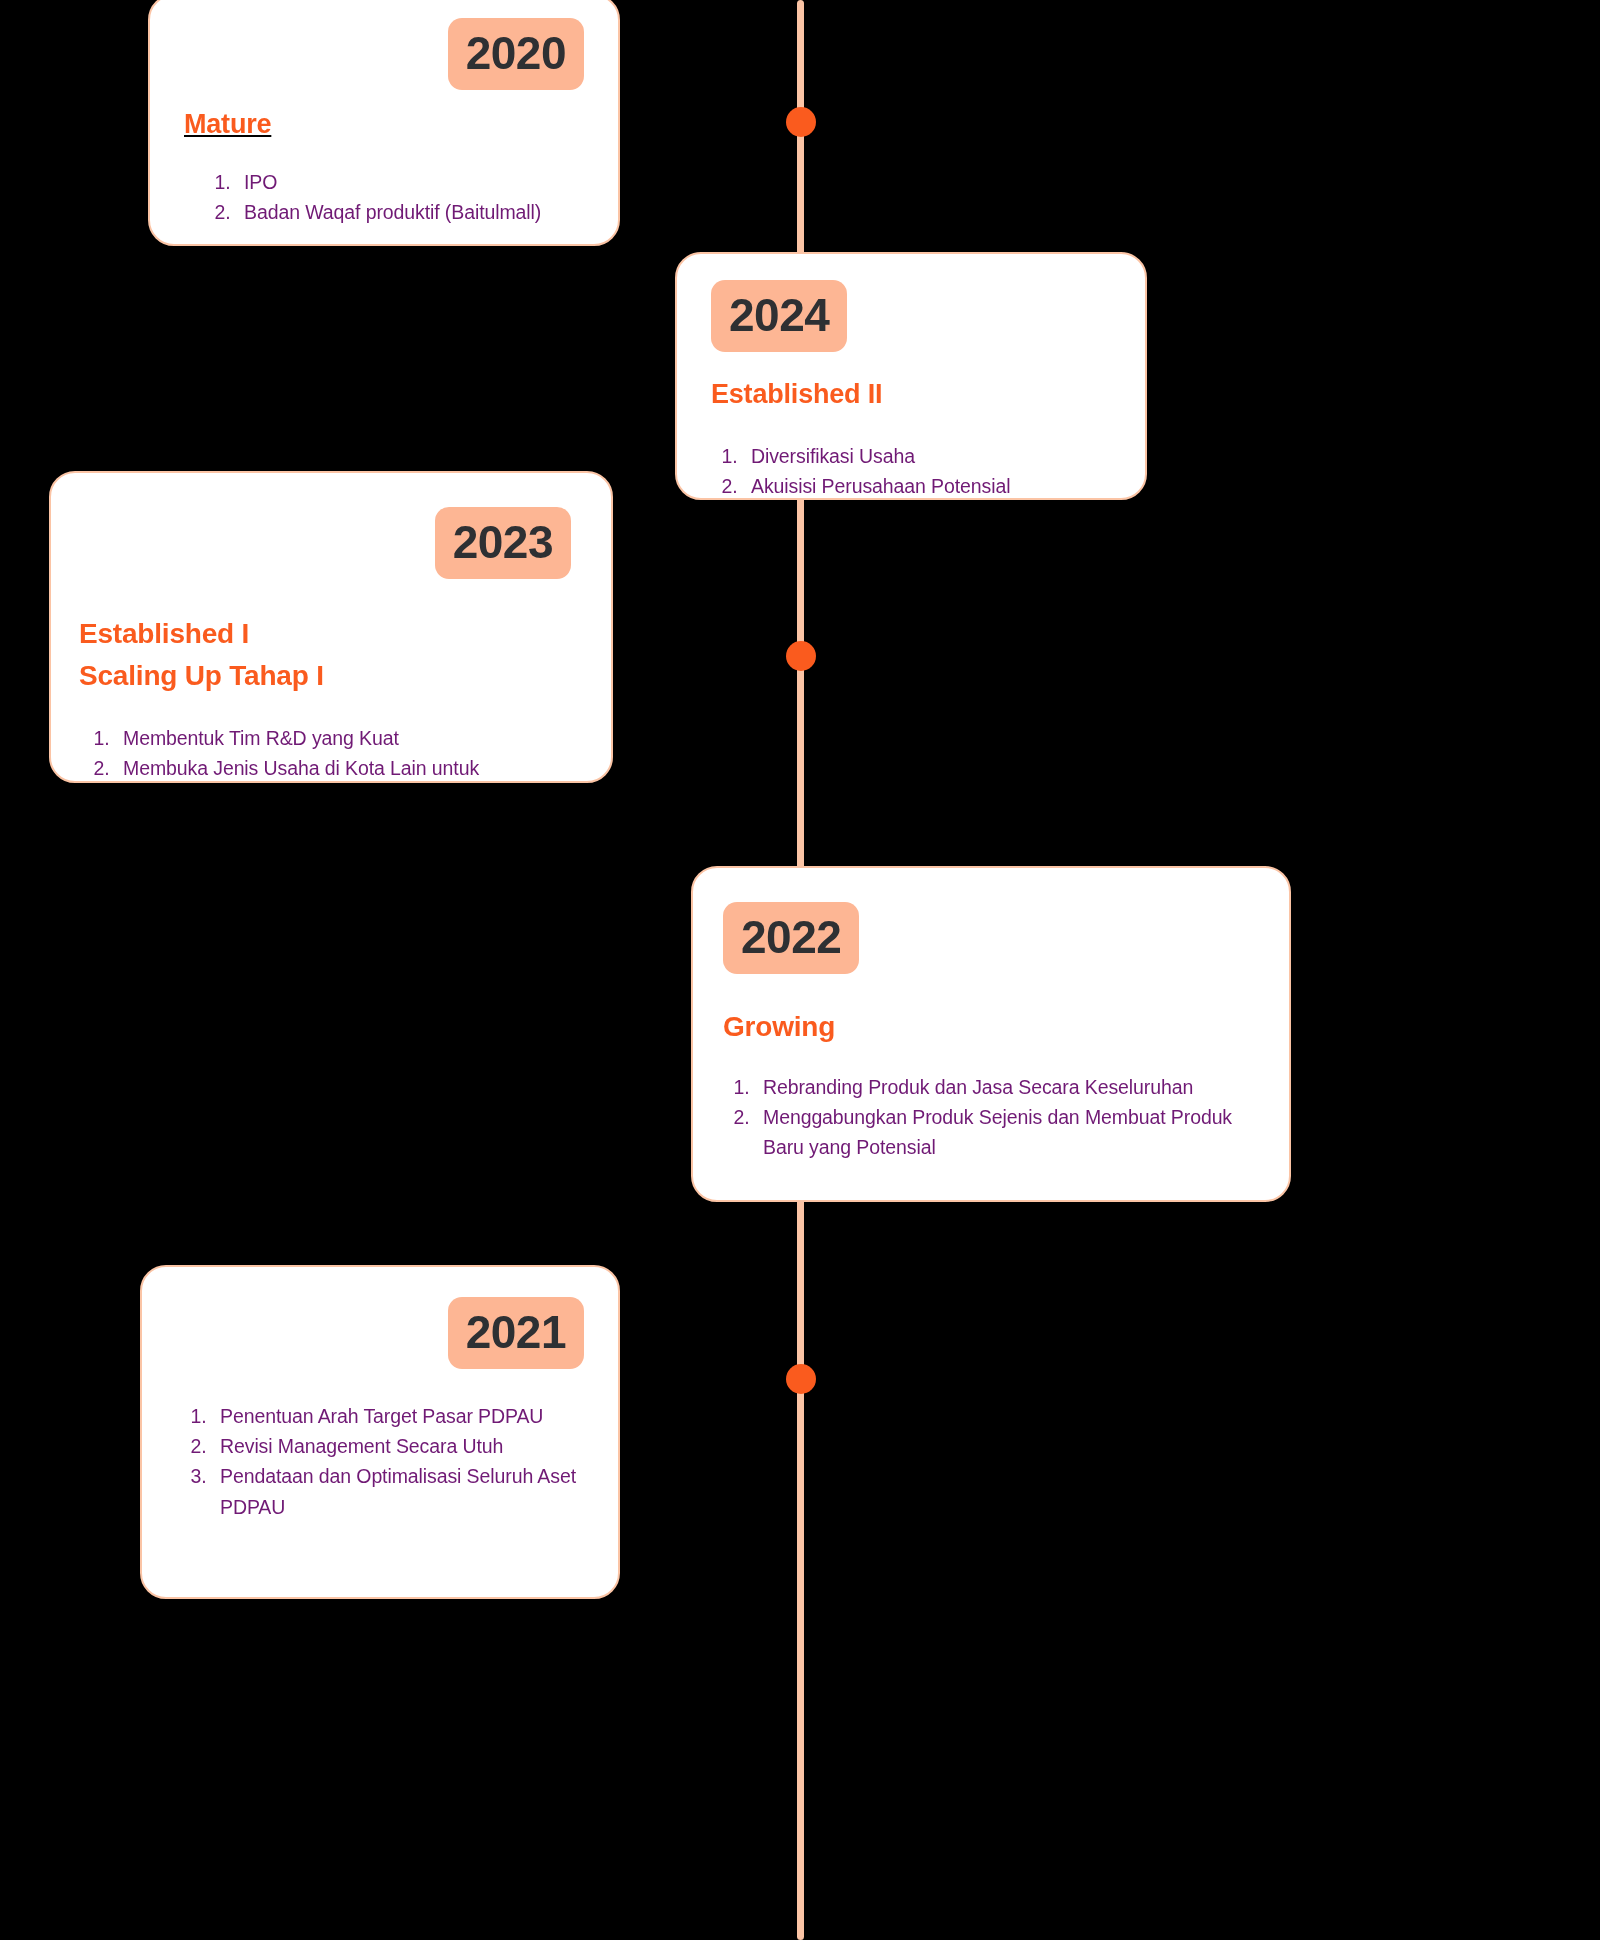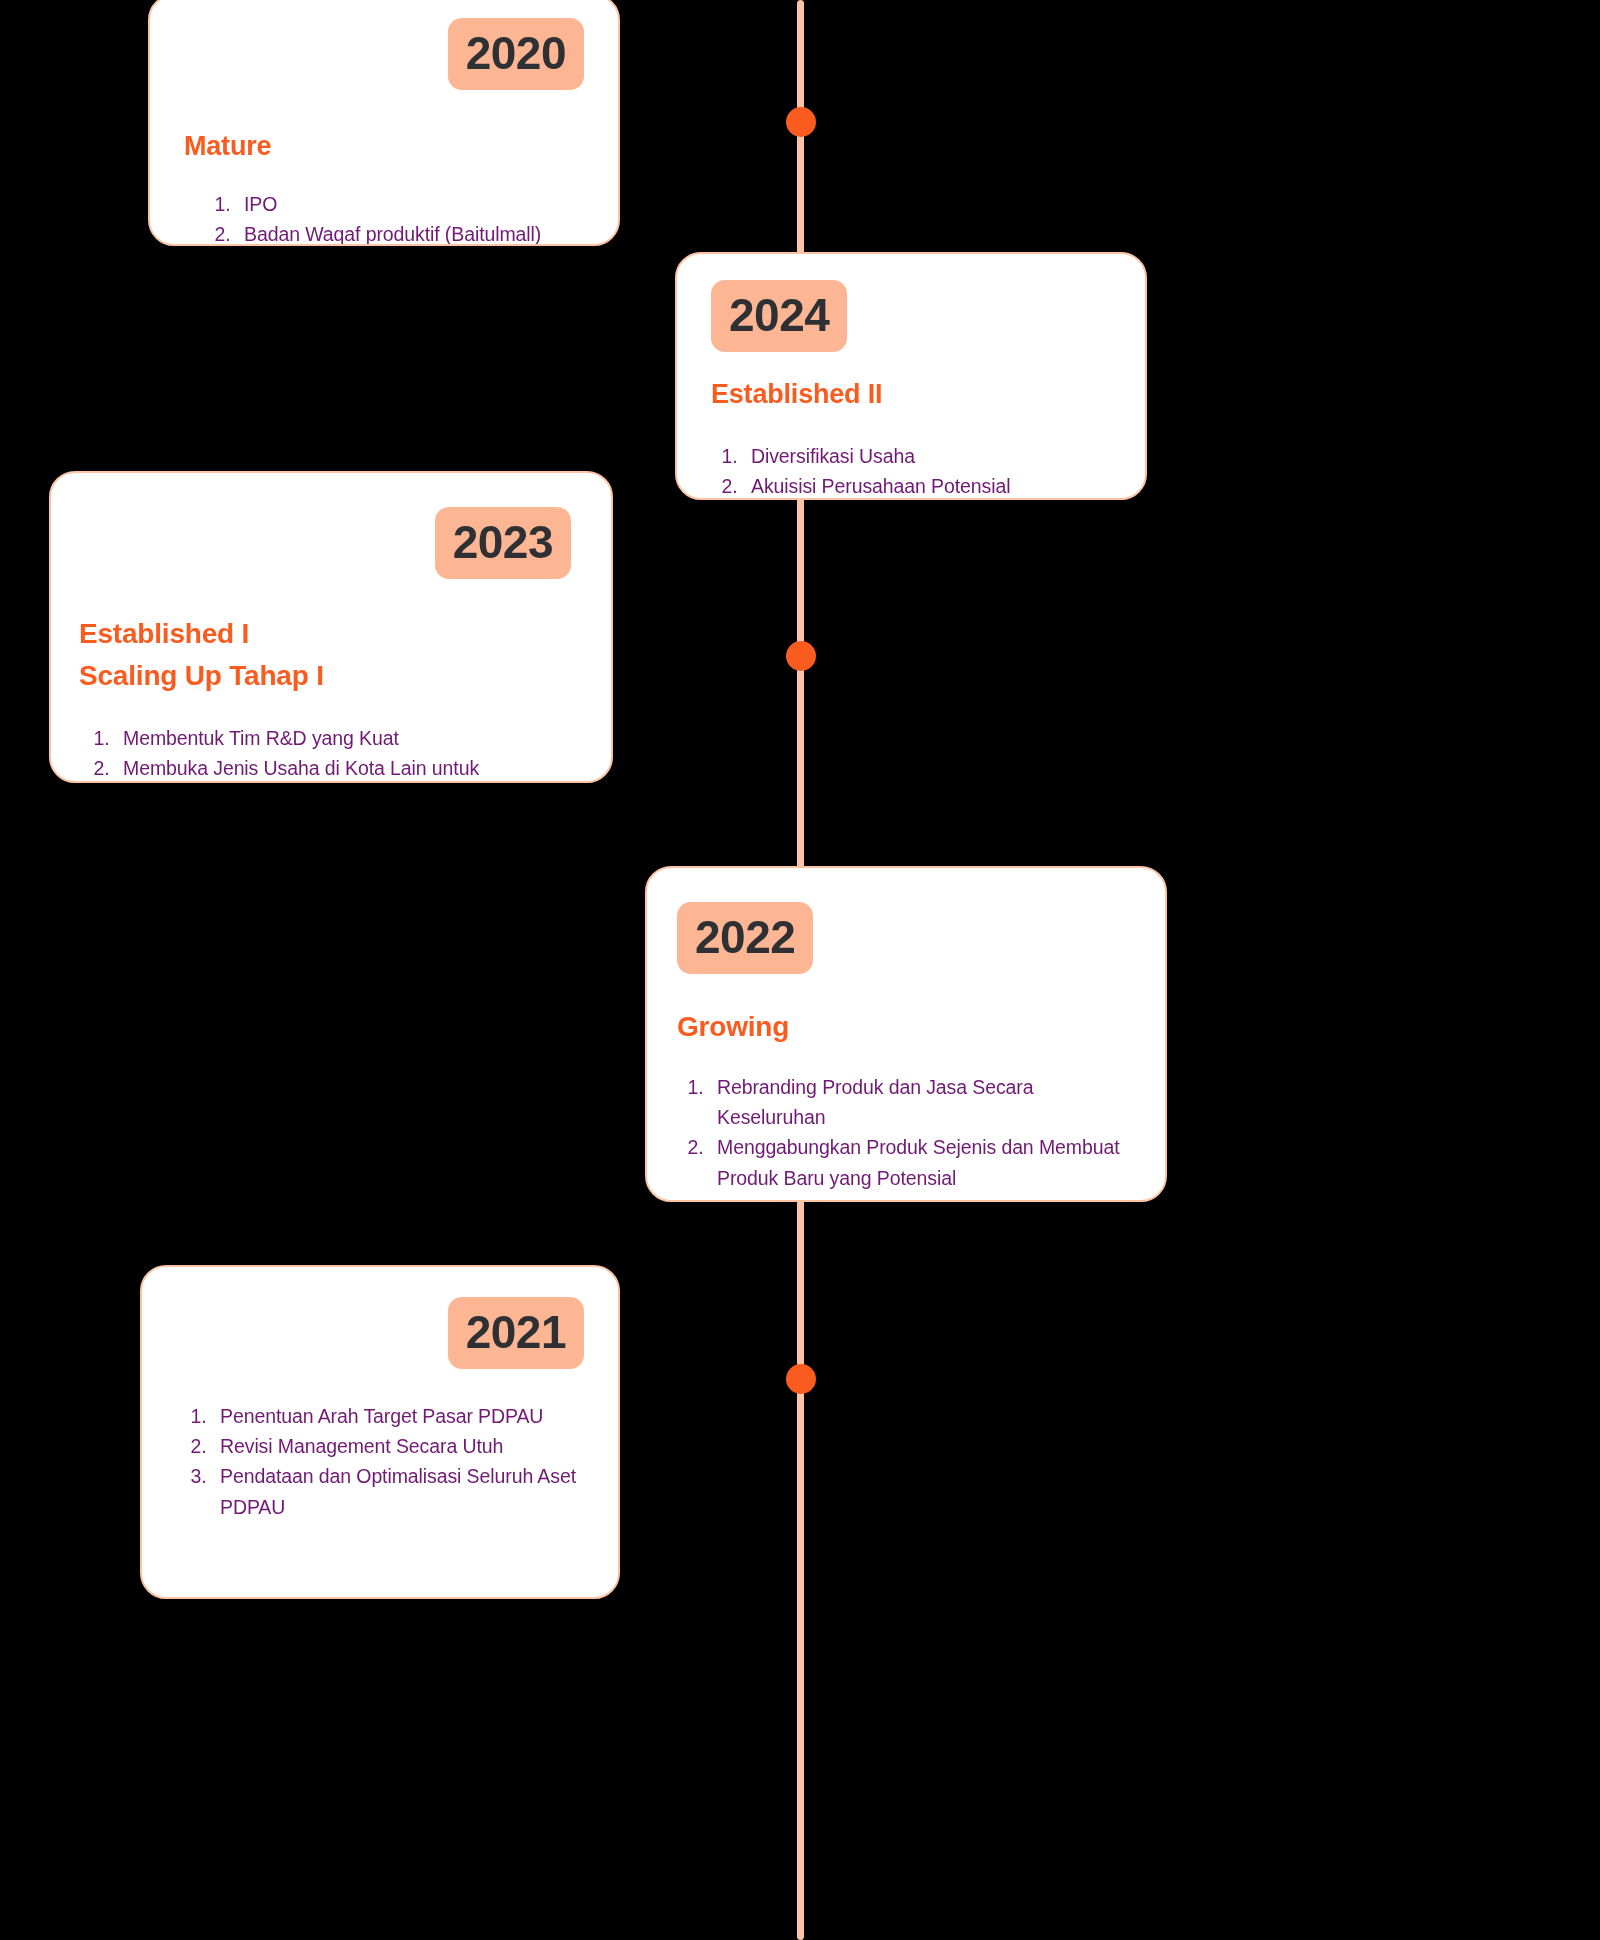--- a/index.html
+++ b/index.html
@@ -102,37 +102,37 @@
     font-size: 19.5px;
     line-height: 1.55;
     letter-spacing: -0.1px;
     padding-left: 8px;
   }
 
   
   #card-2025 { left: 148px;  top: -6px;    width: 472px;  height: 252px; }
   #card-2024 { left: 675px;  top: 252px;   width: 472px;  height: 248px; }
   #card-2023 { left: 8px;    top: 471px;   width: 564px;  height: 312px; margin-left: 41px; }
-  #card-2022 { left: 645px;  top: 866px;   width: 522px;  height: 336px; }
+  #card-2022 { left: 691px;  top: 866px;   width: 600px;  height: 336px; }
   #card-2021 { left: 140px;  top: 1265px;  width: 480px;  height: 334px; }
 
   #card-2025 .card-inner { padding-top: 22px; }
   #card-2023 .card-inner { padding: 34px 40px 30px 28px; }
   #card-2022 .card-inner { padding: 34px 30px 30px 30px; }
   #card-2021 .card-inner { padding: 30px 34px 30px 34px; }
 
   #card-2023 .item-list { padding-left: 36px; margin-top: 26px; }
   #card-2022 .item-list { padding-left: 32px; margin-top: 24px; }
   #card-2021 .item-list { padding-left: 36px; margin-top: 24px; }
   #card-2024 .item-list { padding-left: 32px; margin-top: 26px; }
 
   #card-2023 .headings { margin-top: 26px; }
   #card-2022 .headings { margin-top: 24px; }
   #card-2021 .headings { margin-top: 26px; }
-  #card-2025 .headings { margin-top: 28px; }
+  #card-2025 .headings { margin-top: 6px; text-decoration: underline; }
   #card-2024 .headings { margin-top: 14px; }
 
   #card-2023 .heading, #card-2022 .heading, #card-2021 .heading { font-size: 28px; }
 </style>
 </head>
 <body>
 
 <div id="timeline-root">
 
   <div class="spine"></div>

